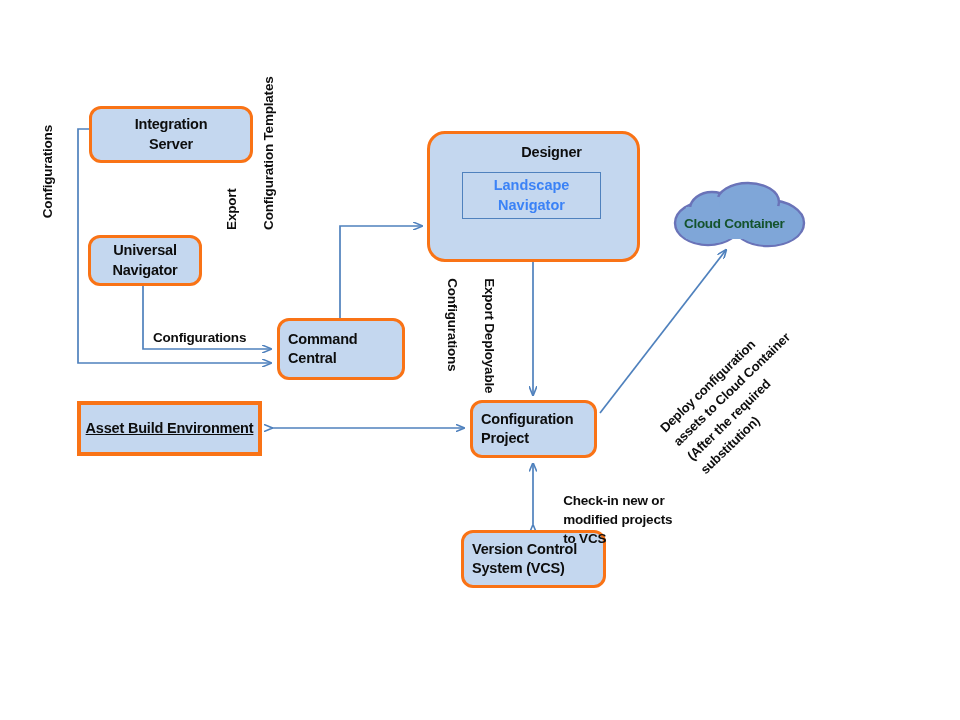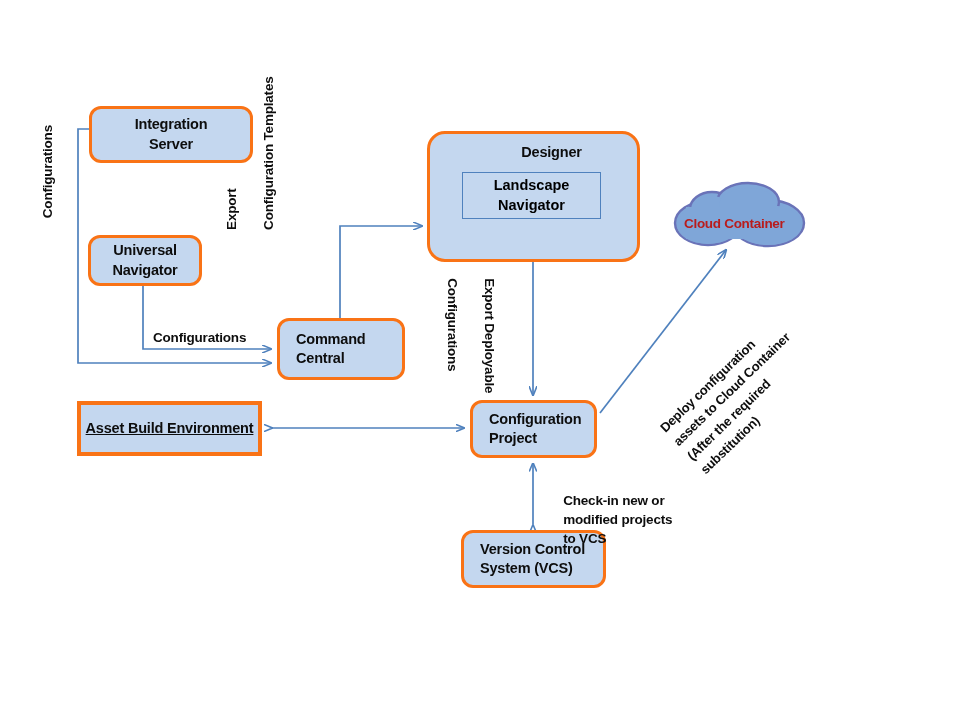--- a/index.html
+++ b/index.html
@@ -46,46 +46,46 @@
     border-radius: 0;
     border-width: 4px;
   }
   .node.topalign {
     justify-content: flex-start;
     padding-top: 9px;
     padding-left: 36px;
   }
   .node.leftalign {
     align-items: flex-start;
-    padding-left: 16px;
+    padding-left: 8px;
     text-align: right;
   }
   .subnode {
     position: absolute;
     box-sizing: border-box;
     background: transparent;
     border: 1.5px solid #4f81bd;
     display: flex;
     flex-direction: column;
     align-items: center;
     justify-content: center;
     font-weight: bold;
     font-size: 14.5px;
     line-height: 1.32;
-    color: #000000;
+    color: #3b82f6;
     text-align: center;
   }
   .cloud {
     position: absolute;
   }
   .cloud-label {
     position: absolute;
     font-weight: bold;
     font-size: 13.5px;
-    color: #b91c1c;
+    color: #14532d;
     white-space: nowrap;
     letter-spacing: -0.3px;
   }
   .lbl {
     position: absolute;
     font-weight: bold;
     font-size: 13.5px;
     color: #0d0d0d;
     line-height: 1.42;
     white-space: pre;

